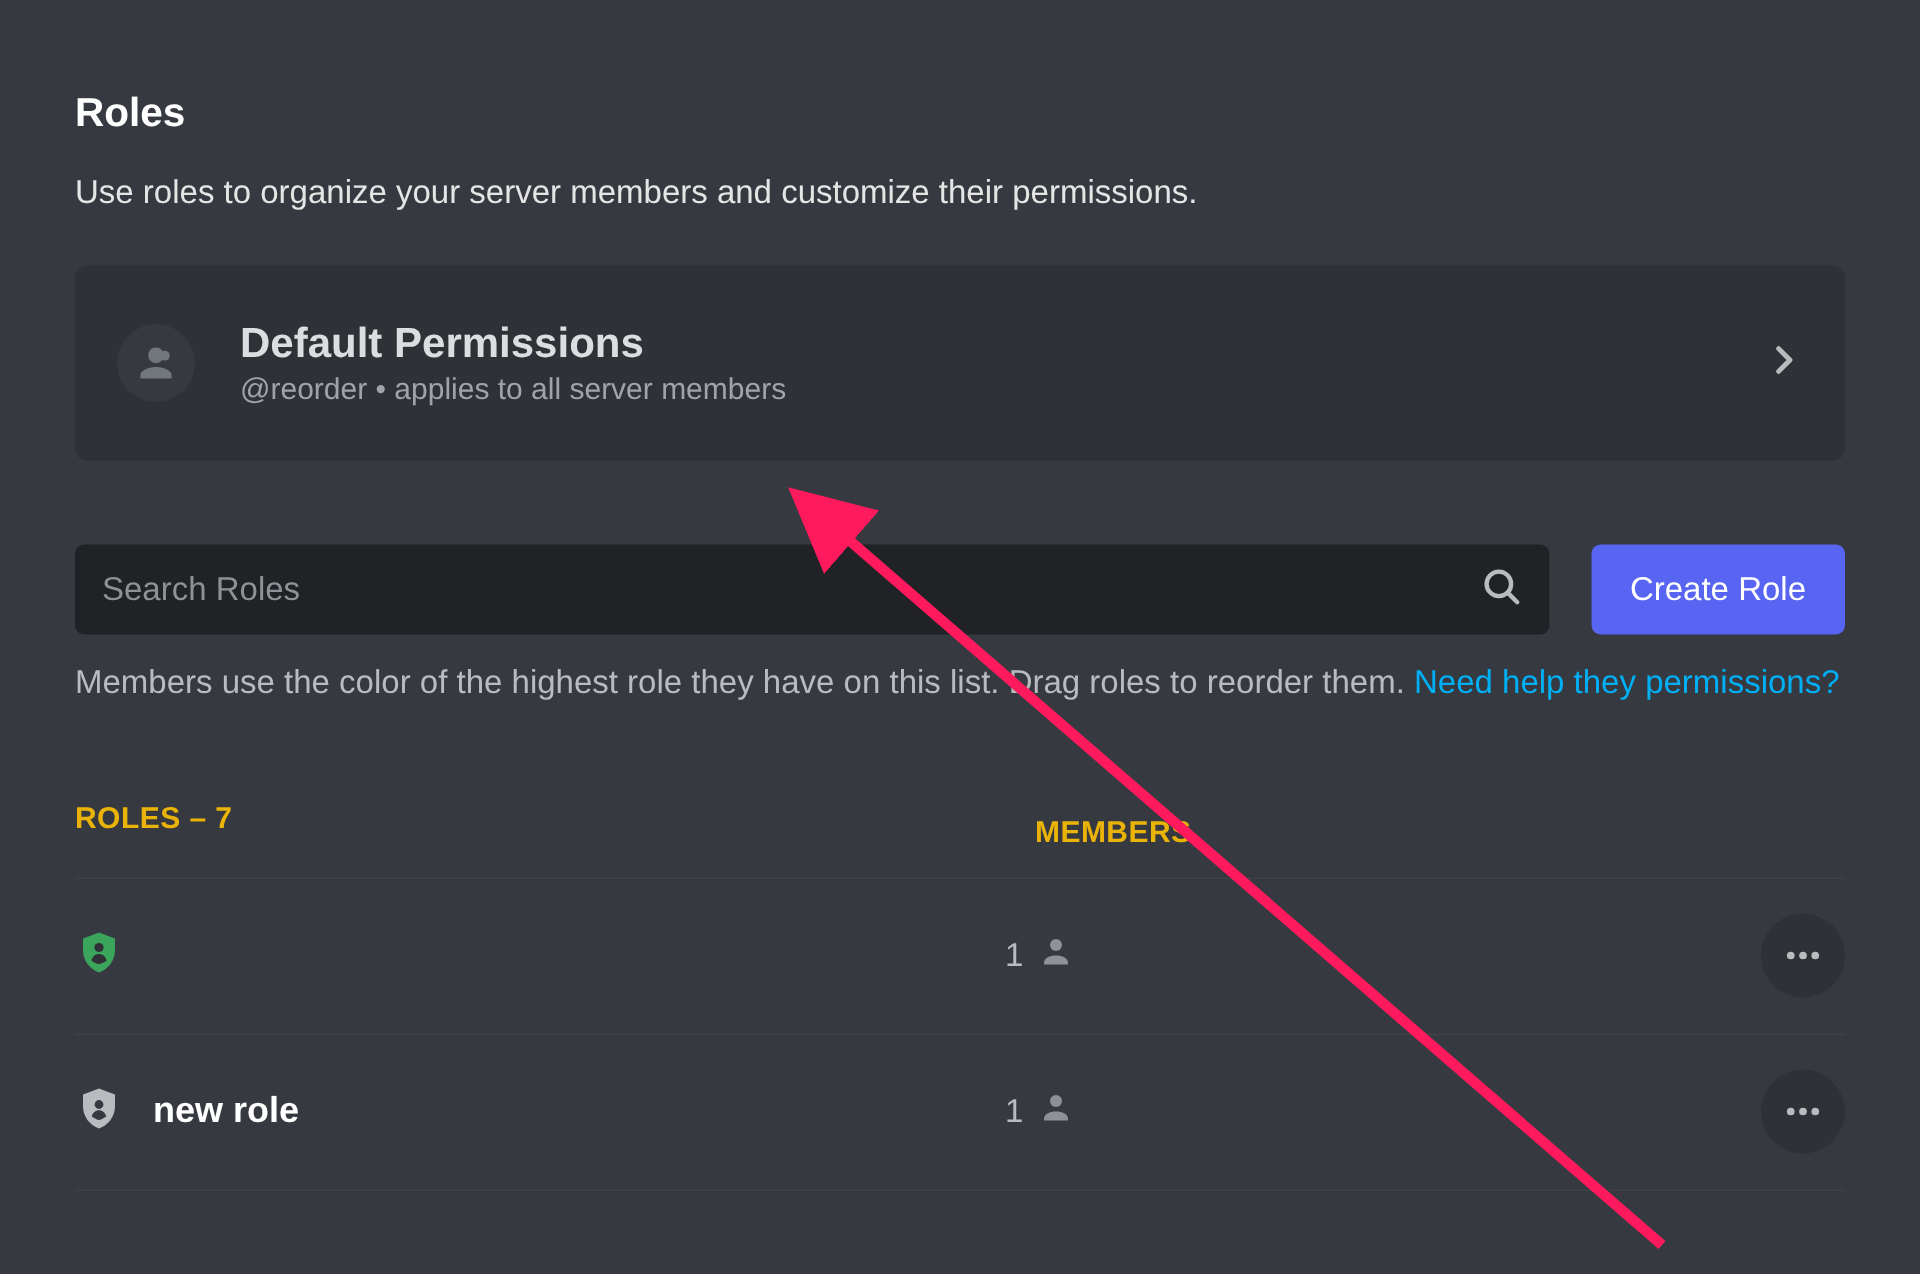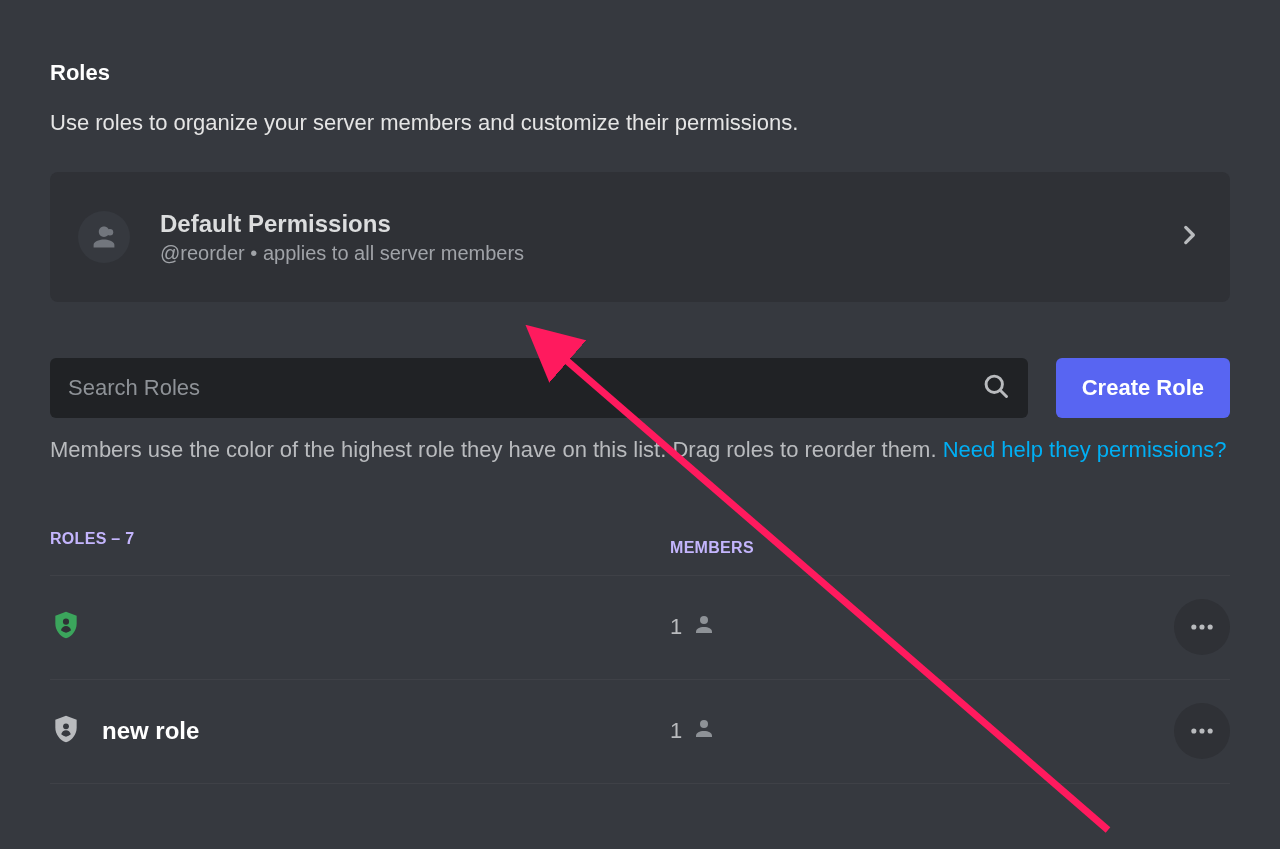--- a/index.html
+++ b/index.html
@@ -9,21 +9,21 @@
     background: #36393f;
     font-family: -apple-system, BlinkMacSystemFont, "Segoe UI", Helvetica, Arial, sans-serif;
     color: #dcddde;
     overflow: hidden;
   }
   .page {
     padding: 60px 50px 0 50px;
     position: relative;
   }
   .page-title {
-    font-size: 22px;
+    font-size: 27px;
     font-weight: 800;
     color: #ffffff;
     margin-bottom: 24px;
   }
   .page-subtitle {
     font-size: 22px;
     color: #e5e5e5;
     margin-bottom: 36px;
   }
   .default-perm-card {
@@ -42,21 +42,21 @@
     border-radius: 50%;
     background: #36393f;
     display: flex;
     align-items: center;
     justify-content: center;
     margin-right: 30px;
     flex-shrink: 0;
   }
   .dp-text { flex: 1; }
   .dp-title {
-    font-size: 24px;
+    font-size: 28px;
     font-weight: 700;
     color: #dcddde;
     margin-bottom: 4px;
   }
   .dp-sub {
     font-size: 20px;
     color: #a0a3a8;
   }
   .dp-chevron { color: #b9bbbe; flex-shrink: 0; }
 
@@ -86,41 +86,42 @@
   .search-input::placeholder { color: #8e9297; }
   .search-icon { color: #b9bbbe; }
   .create-btn {
     background: #5865f2;
     color: #fff;
     border: none;
     border-radius: 6px;
     height: 60px;
     padding: 0 26px;
     font-size: 22px;
-    font-weight: 700;
+    font-weight: 400;
     cursor: pointer;
   }
   .help-text {
     font-size: 22px;
     color: #b9bbbe;
     line-height: 1.45;
     margin-bottom: 56px;
   }
   .help-link { color: #00aff4; cursor: pointer; }
 
   .list-header {
     display: flex;
     align-items: center;
     text-transform: uppercase;
-    font-size: 16px;
+    font-size: 20px;
     font-weight: 700;
-    color: #c4b5fd;
+    color: #eab308;
     letter-spacing: 0.3px;
     padding-bottom: 18px;
     border-bottom: 1px solid #3f4147;
+    gap: 20px;
   }
   .col-role { flex: 0 0 620px; }
   .col-members { flex: 0 0 300px; margin-top: 17px; }
   .list-body { }
   .role-row {
     display: flex;
     align-items: center;
     height: 104px;
     border-bottom: 1px solid #3f4147;
   }

